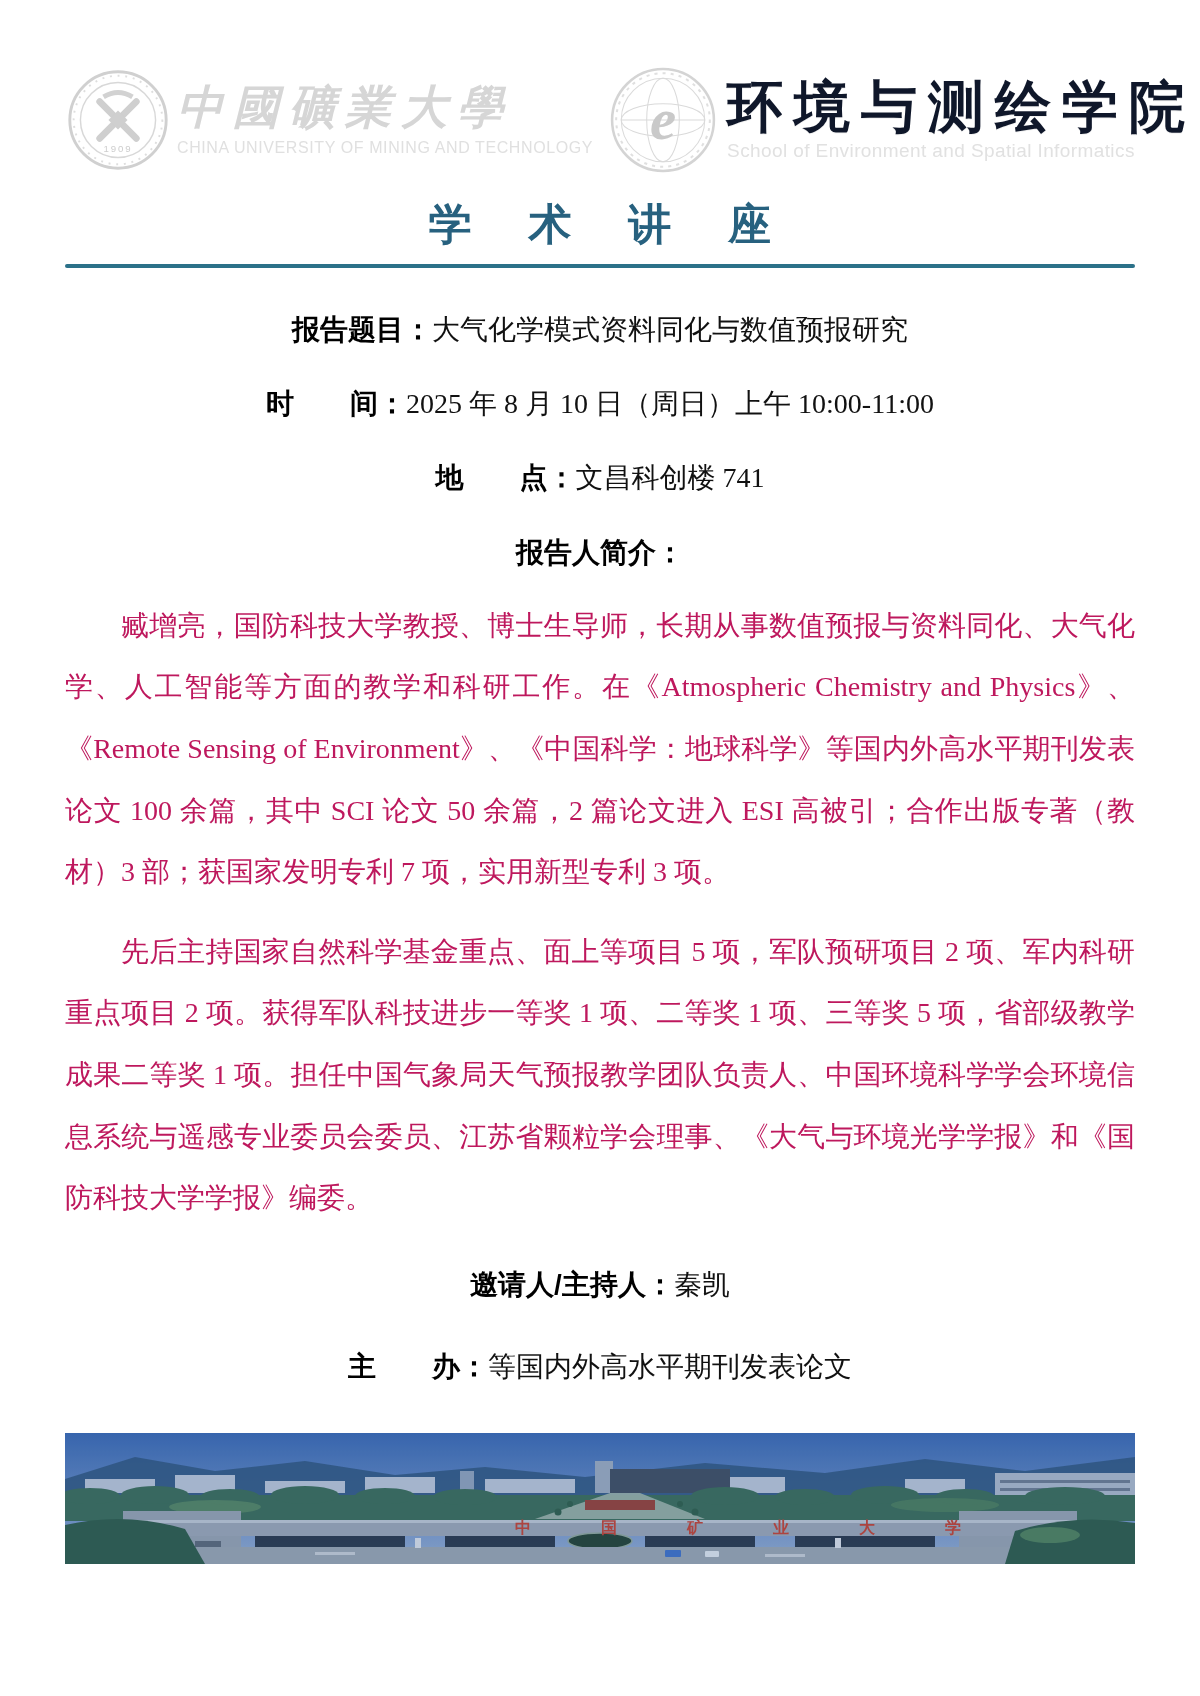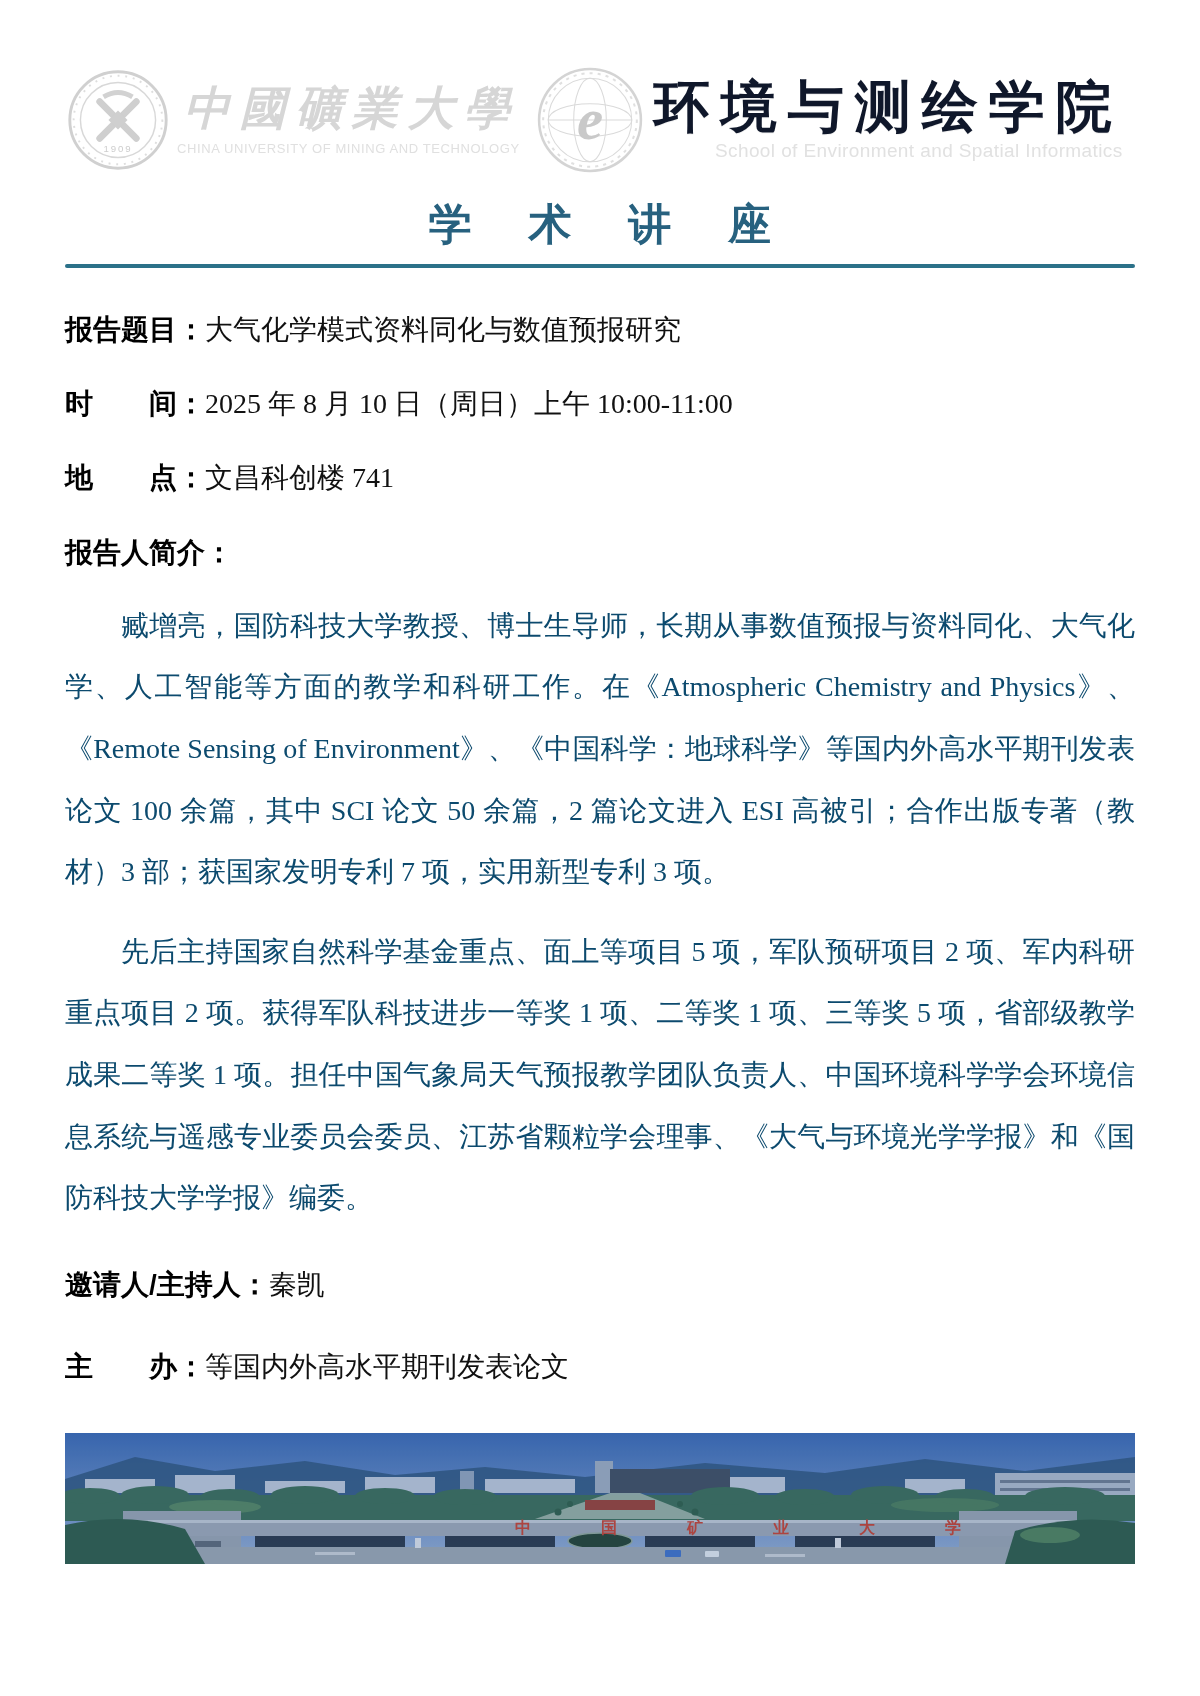--- a/index.html
+++ b/index.html
@@ -9,28 +9,28 @@
     font-family:"Liberation Serif","DejaVu Serif",serif;
     color:#111111;
   }
   .page{width:1200px;height:1696px;position:relative;}
   .container{width:1070px;margin:0 auto;}
 
   
   .header{display:flex;align-items:center;margin-top:56px;height:128px;}
   .brand-left{display:flex;align-items:center;gap:6px;flex:0 0 auto;}
   .brand-right{display:flex;align-items:center;gap:8px;margin-left:14px;flex:0 0 auto;}
-  .brand-col{display:flex;flex-direction:column;align-items:flex-end;}
+  .brand-col{display:flex;flex-direction:column;align-items:flex-start;}
   .uni-cn{
     font-size:46px;font-weight:700;font-style:italic;color:#d6d6d6;
     letter-spacing:10px;line-height:1.1;white-space:nowrap;
     font-family:"Liberation Serif","DejaVu Serif",serif;
   }
   .uni-en{
-    font-size:13px;color:#e0e0e0;letter-spacing:0.6px;margin-top:6px;
+    font-size:16px;color:#e0e0e0;letter-spacing:0.6px;margin-top:6px;
     font-family:"Liberation Sans","DejaVu Sans",sans-serif;white-space:nowrap;
   }
   .school-cn{
     font-size:56px;font-weight:800;color:#0f172a;letter-spacing:11px;
     line-height:1.05;white-space:nowrap;
     font-family:"Liberation Sans","DejaVu Sans",sans-serif;
     text-shadow:0 1px 0 #f2f2f2;
   }
   .school-en{
     font-size:19px;color:#e1e1e1;letter-spacing:0.4px;margin-top:4px;
@@ -41,31 +41,31 @@
   .title{
     text-align:center;margin-top:12px;
     font-size:43px;font-weight:700;color:#27617f;
     letter-spacing:0.16em;padding-left:0.16em;
     font-family:Liberation Mono, monospace;
   }
   .divider{height:4px;background:#2b7189;margin-top:10px;border-radius:2px;}
 
   
   .content{margin-top:46px;font-size:28px;}
-  p{margin:0;}
+  p{margin:0;text-align:center;}
   .info{margin-bottom:42px;line-height:1.15;}
   .l{
     font-family:"Liberation Sans","DejaVu Sans",sans-serif;
     font-weight:700;color:#000;
   }
   .v{font-family:"Liberation Serif","DejaVu Serif",serif;color:#111;}
   .bio-heading{margin-bottom:26px;}
   .para{
     text-align:justify;text-indent:2em;line-height:2.2;
-    margin-bottom:18px;color:#0c4a6e;
+    margin-bottom:18px;color:#be185d;
   }
   .para.last{margin-bottom:40px;}
   .footer-line{margin-bottom:50px;line-height:1.15;}
 
   
   .photo-wrap{margin-top:4px;font-size:0;line-height:0;text-align:right;}
 </style>
 </head>
 <body>
 

